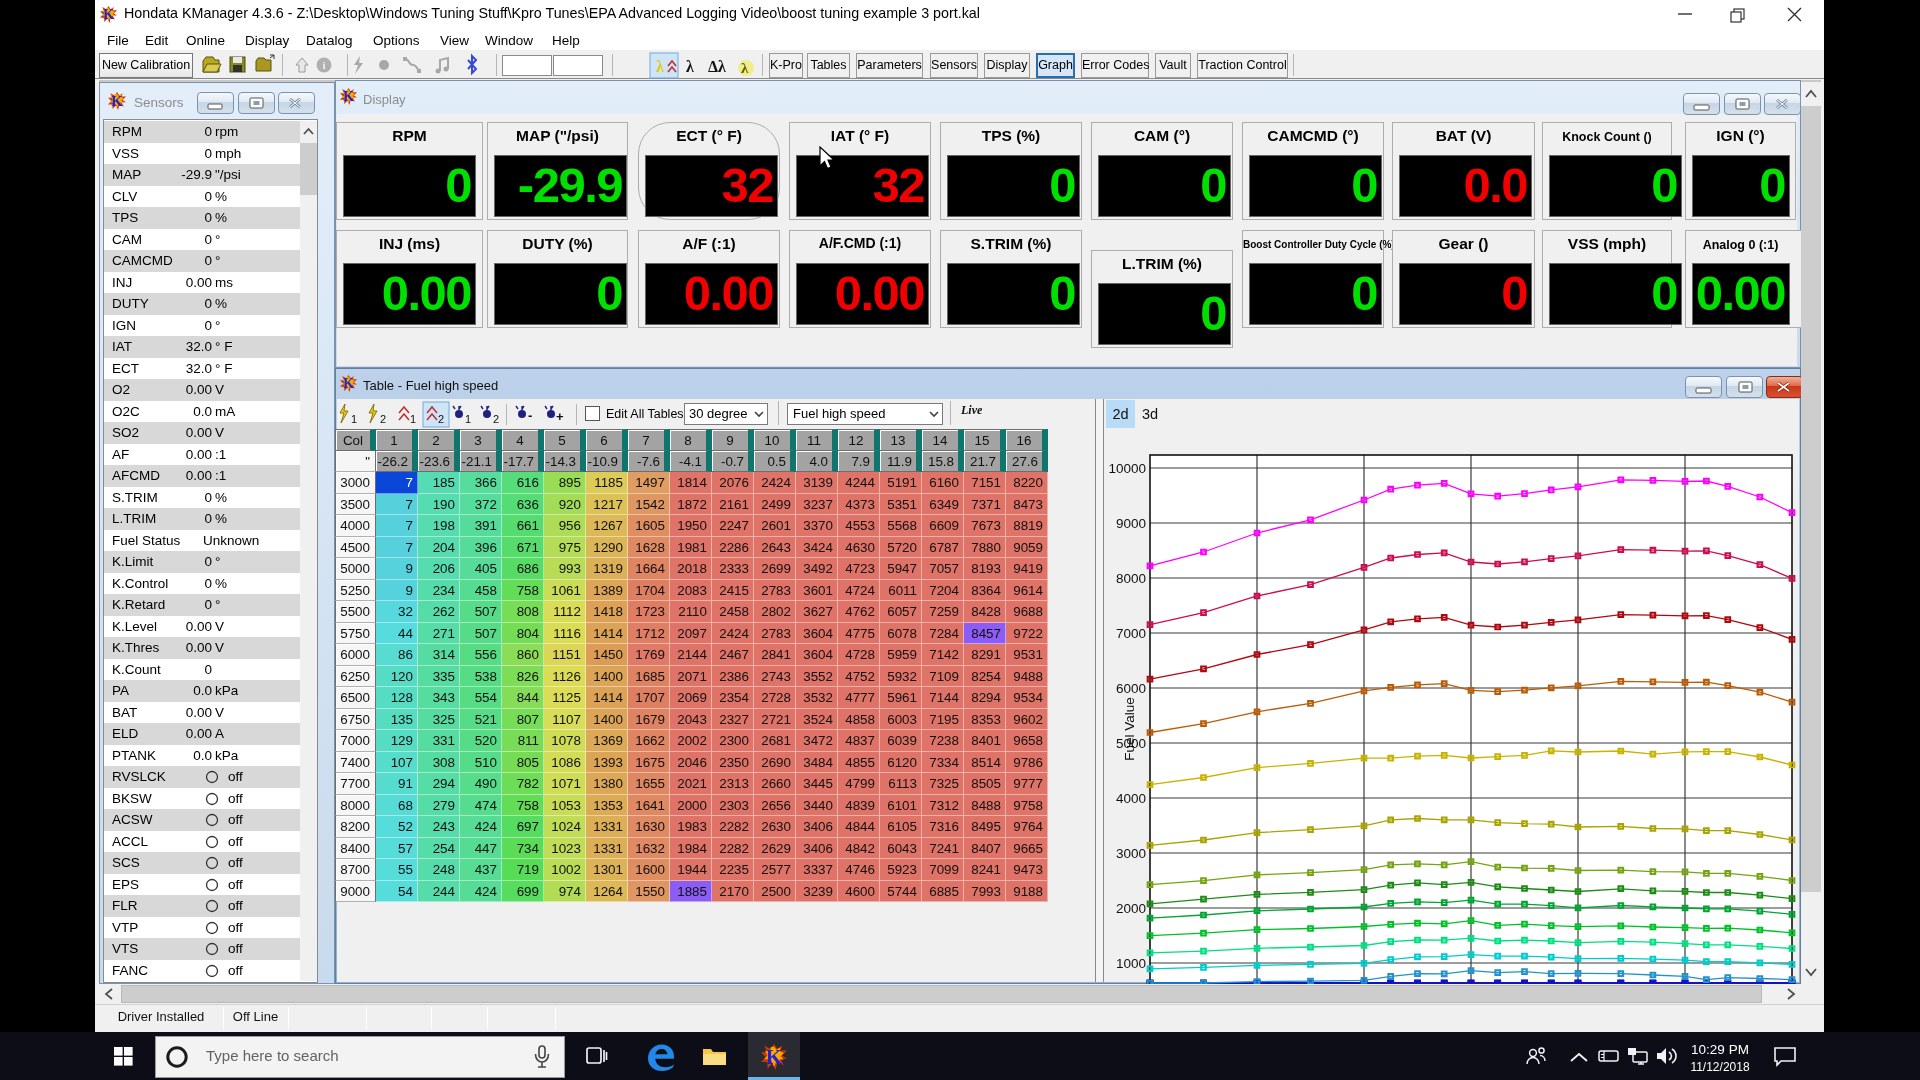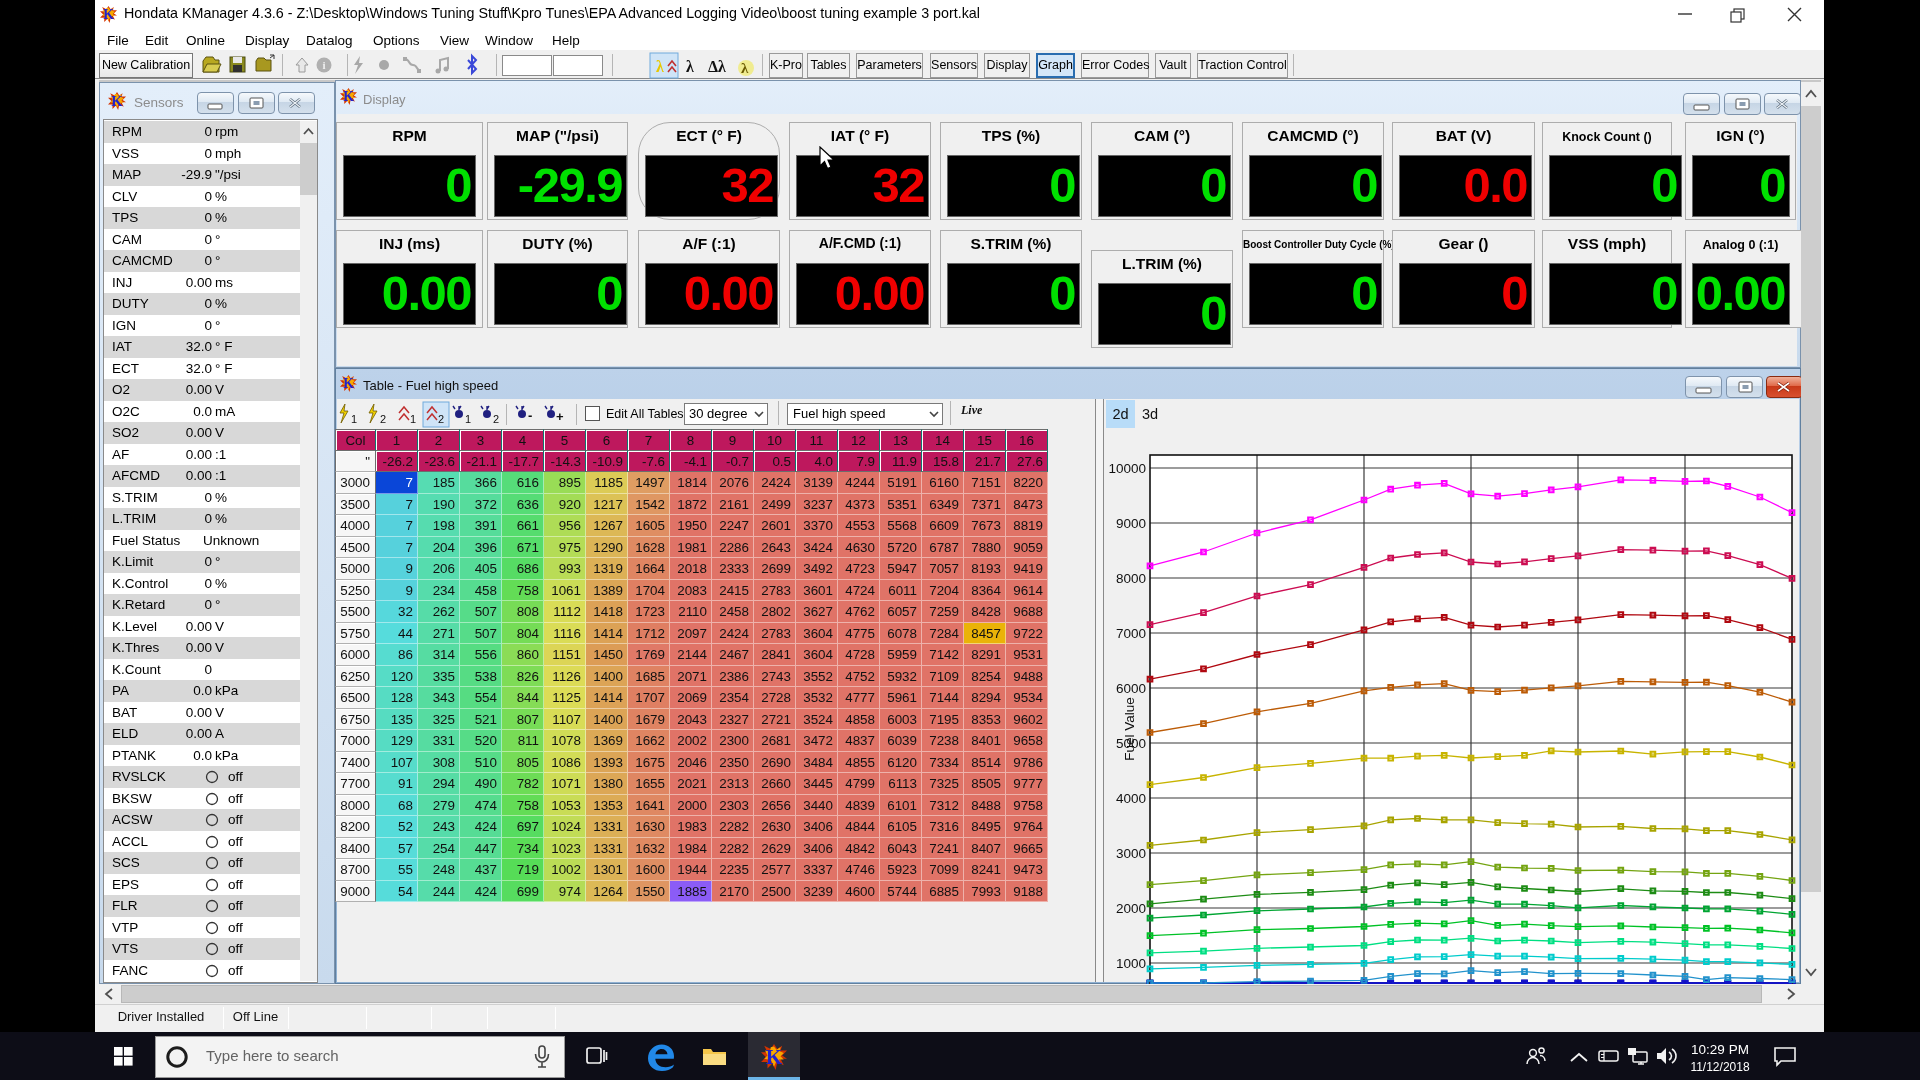--- a/index.html
+++ b/index.html
@@ -9,21 +9,21 @@
 .green{color:#00e000}.red{color:#f00000}
 .snrow{position:relative;width:196px;height:21.5px;font-size:13.5px;color:#000;line-height:21.5px}
 .snrow .n{position:absolute;left:8px;top:0}
 .snrow .v{position:absolute;left:0;top:0;width:108px;text-align:right}
 .snrow .u{position:absolute;left:111px;top:0}
 .wbtn{position:absolute;width:37px;height:22px;border:1px solid #7e93ab;border-radius:4px;background:linear-gradient(#f6f9fc,#dfe9f3 45%,#c6d5e5 46%,#d4e0ec)}
 .tbtn{position:absolute;top:53px;height:25px;border:1px solid #9a9a9a;background:#f0f0f0;font-size:12.5px;color:#000;text-align:center;white-space:nowrap}
 .sep{position:absolute;top:54px;width:1px;height:22px;background:#b5b5b5}
 .grid{position:absolute;left:335px;top:429px;display:grid;grid-template-columns:41px repeat(16,42px);grid-auto-rows:21.5px;font-size:13.4px;line-height:21.5px;color:#111}
 .grid b{font-weight:normal;text-align:right;padding-right:4px;border-right:1px solid rgba(255,255,255,.45);border-bottom:1px solid rgba(255,255,255,.45)}
-.grid i{font-style:normal;background:#be185d;border-right:1px solid #0f766e;border-bottom:1px solid #6d6d6d;text-align:center;box-shadow:inset 1px 1px 0 #fff}
+.grid i{font-style:normal;background:#a3a3a3;border-right:6px solid #0f766e;border-bottom:1px solid #6d6d6d;text-align:center;box-shadow:inset 1px 1px 0 #fff}
 .grid u{text-decoration:none;background:#f6f6f6;border-right:1px solid #6d6d6d;border-bottom:1px solid #b0b0b0;text-align:right;padding-right:5px;box-shadow:inset 1px 1px 0 #fff}
 .statxt{position:absolute;top:0;height:100%;line-height:26px;font-size:13px;color:#111;text-align:center}
 </style></head><body>
 
 <div class="abs" style="left:95px;top:0;width:1729px;height:1032px;background:#f0f0f0"></div>
 <div class="abs" style="left:95px;top:0;width:1729px;height:28px;background:#fff"></div>
 <div class="abs" style="left:100px;top:6px"><svg width="17" height="17" viewBox="0 0 16 16">
       <polygon points="8,0 10,3 13,1 12,4 16,4 13,7 16,9 12,9 14,13 10,11 9,16 7,12 4,15 4,11 0,11 3,8 0,5 4,5 2,1 6,3" fill="#d43400"></polygon>
       <polygon points="8,1.5 9.5,3.5 12,2 11.5,4.5 14,5.5 12,7.5 14,9.5 11,9.5 12,12 9.5,10.5 8,14 6.5,10.5 4,12.5 4.5,9.5 2,9 4,7 2.5,4 5.5,4.5 6,2" fill="#f8a800"></polygon>
       <text x="8" y="12.5" font-family="Liberation Serif,serif" font-size="13" font-weight="bold" fill="#2222cc" text-anchor="middle">K</text>
@@ -657,21 +657,21 @@
     <b style="background:#dadc56">1116</b>
     <b style="background:#dca256">1414</b>
     <b style="background:#df7e62">1712</b>
     <b style="background:#e07367">2097</b>
     <b style="background:#e07367">2424</b>
     <b style="background:#e07367">2783</b>
     <b style="background:#e07367">3604</b>
     <b style="background:#e07367">4775</b>
     <b style="background:#e07367">6078</b>
     <b style="background:#e07367">7284</b>
-    <b style="background:#eab308">8457</b>
+    <b style="background:#8b5cf6">8457</b>
     <b style="background:#e07367">9722</b>
     <u style="border-left:1px solid #6d6d6d">6000</u>
     <b style="background:#56dcd0">86</b>
     <b style="background:#56dca2">314</b>
     <b style="background:#56dc82">556</b>
     <b style="background:#8bdc56">860</b>
     <b style="background:#dcd556">1151</b>
     <b style="background:#dc9c56">1450</b>
     <b style="background:#e07967">1769</b>
     <b style="background:#e07367">2144</b>

